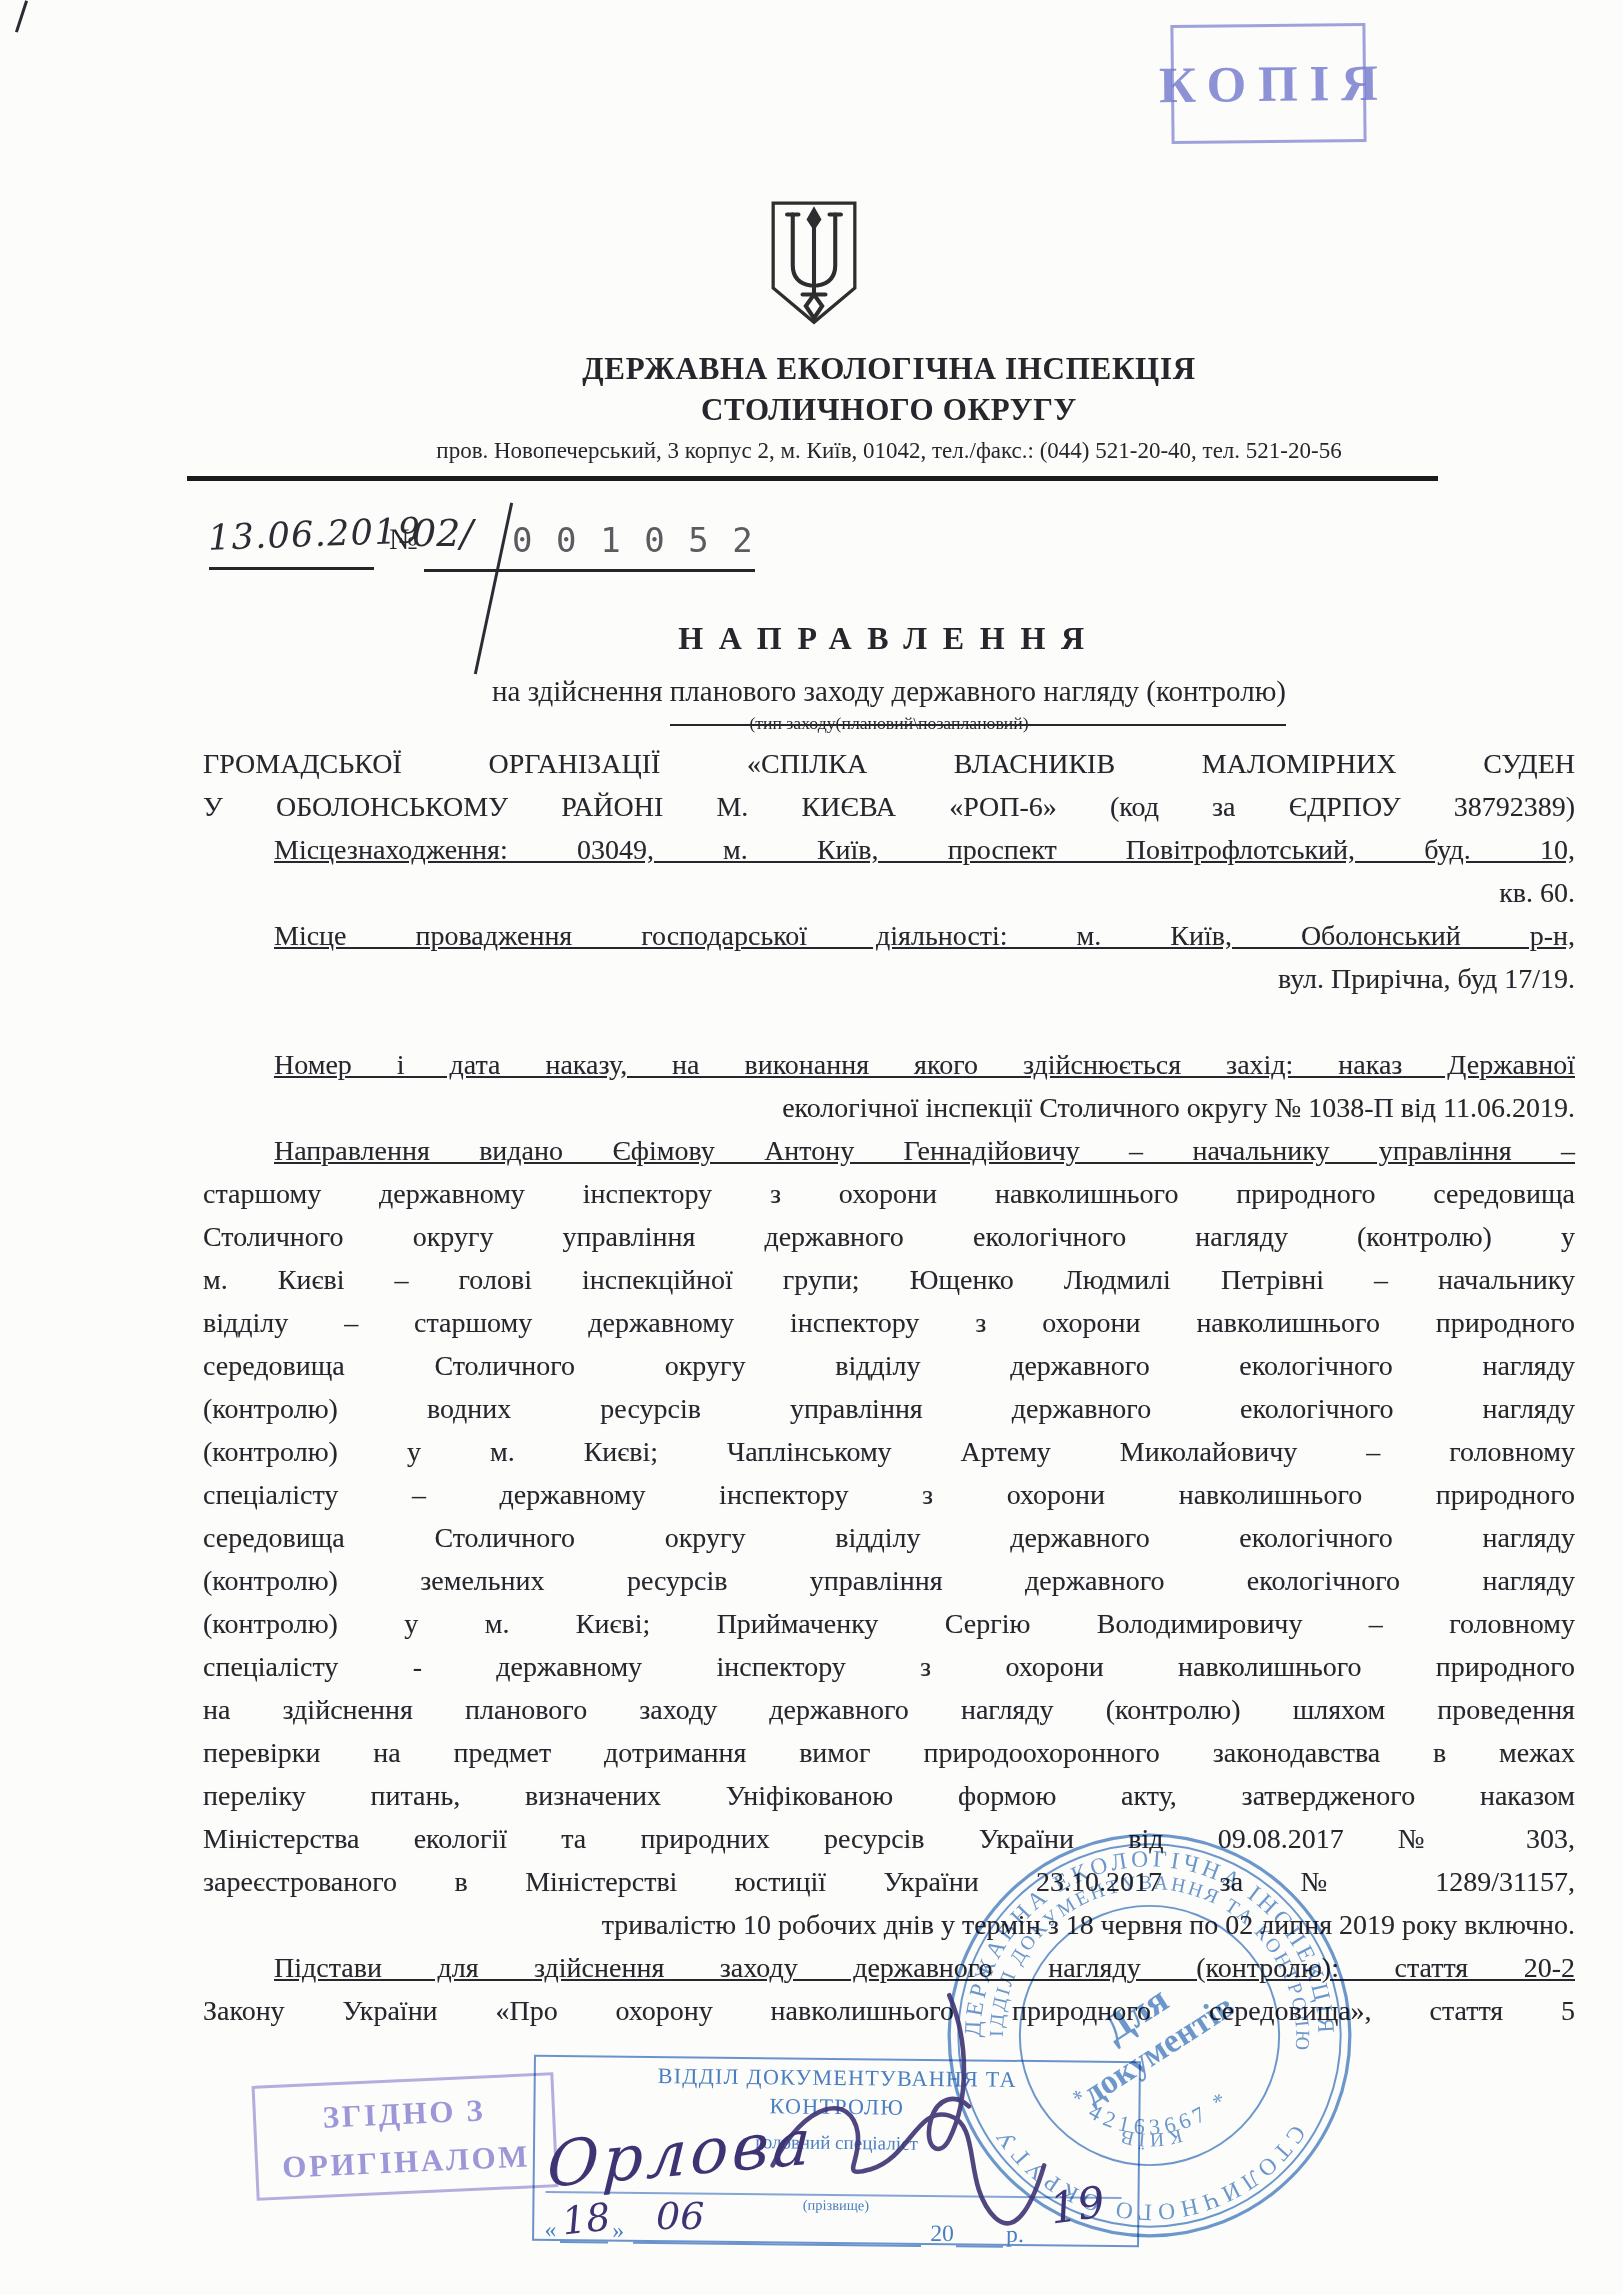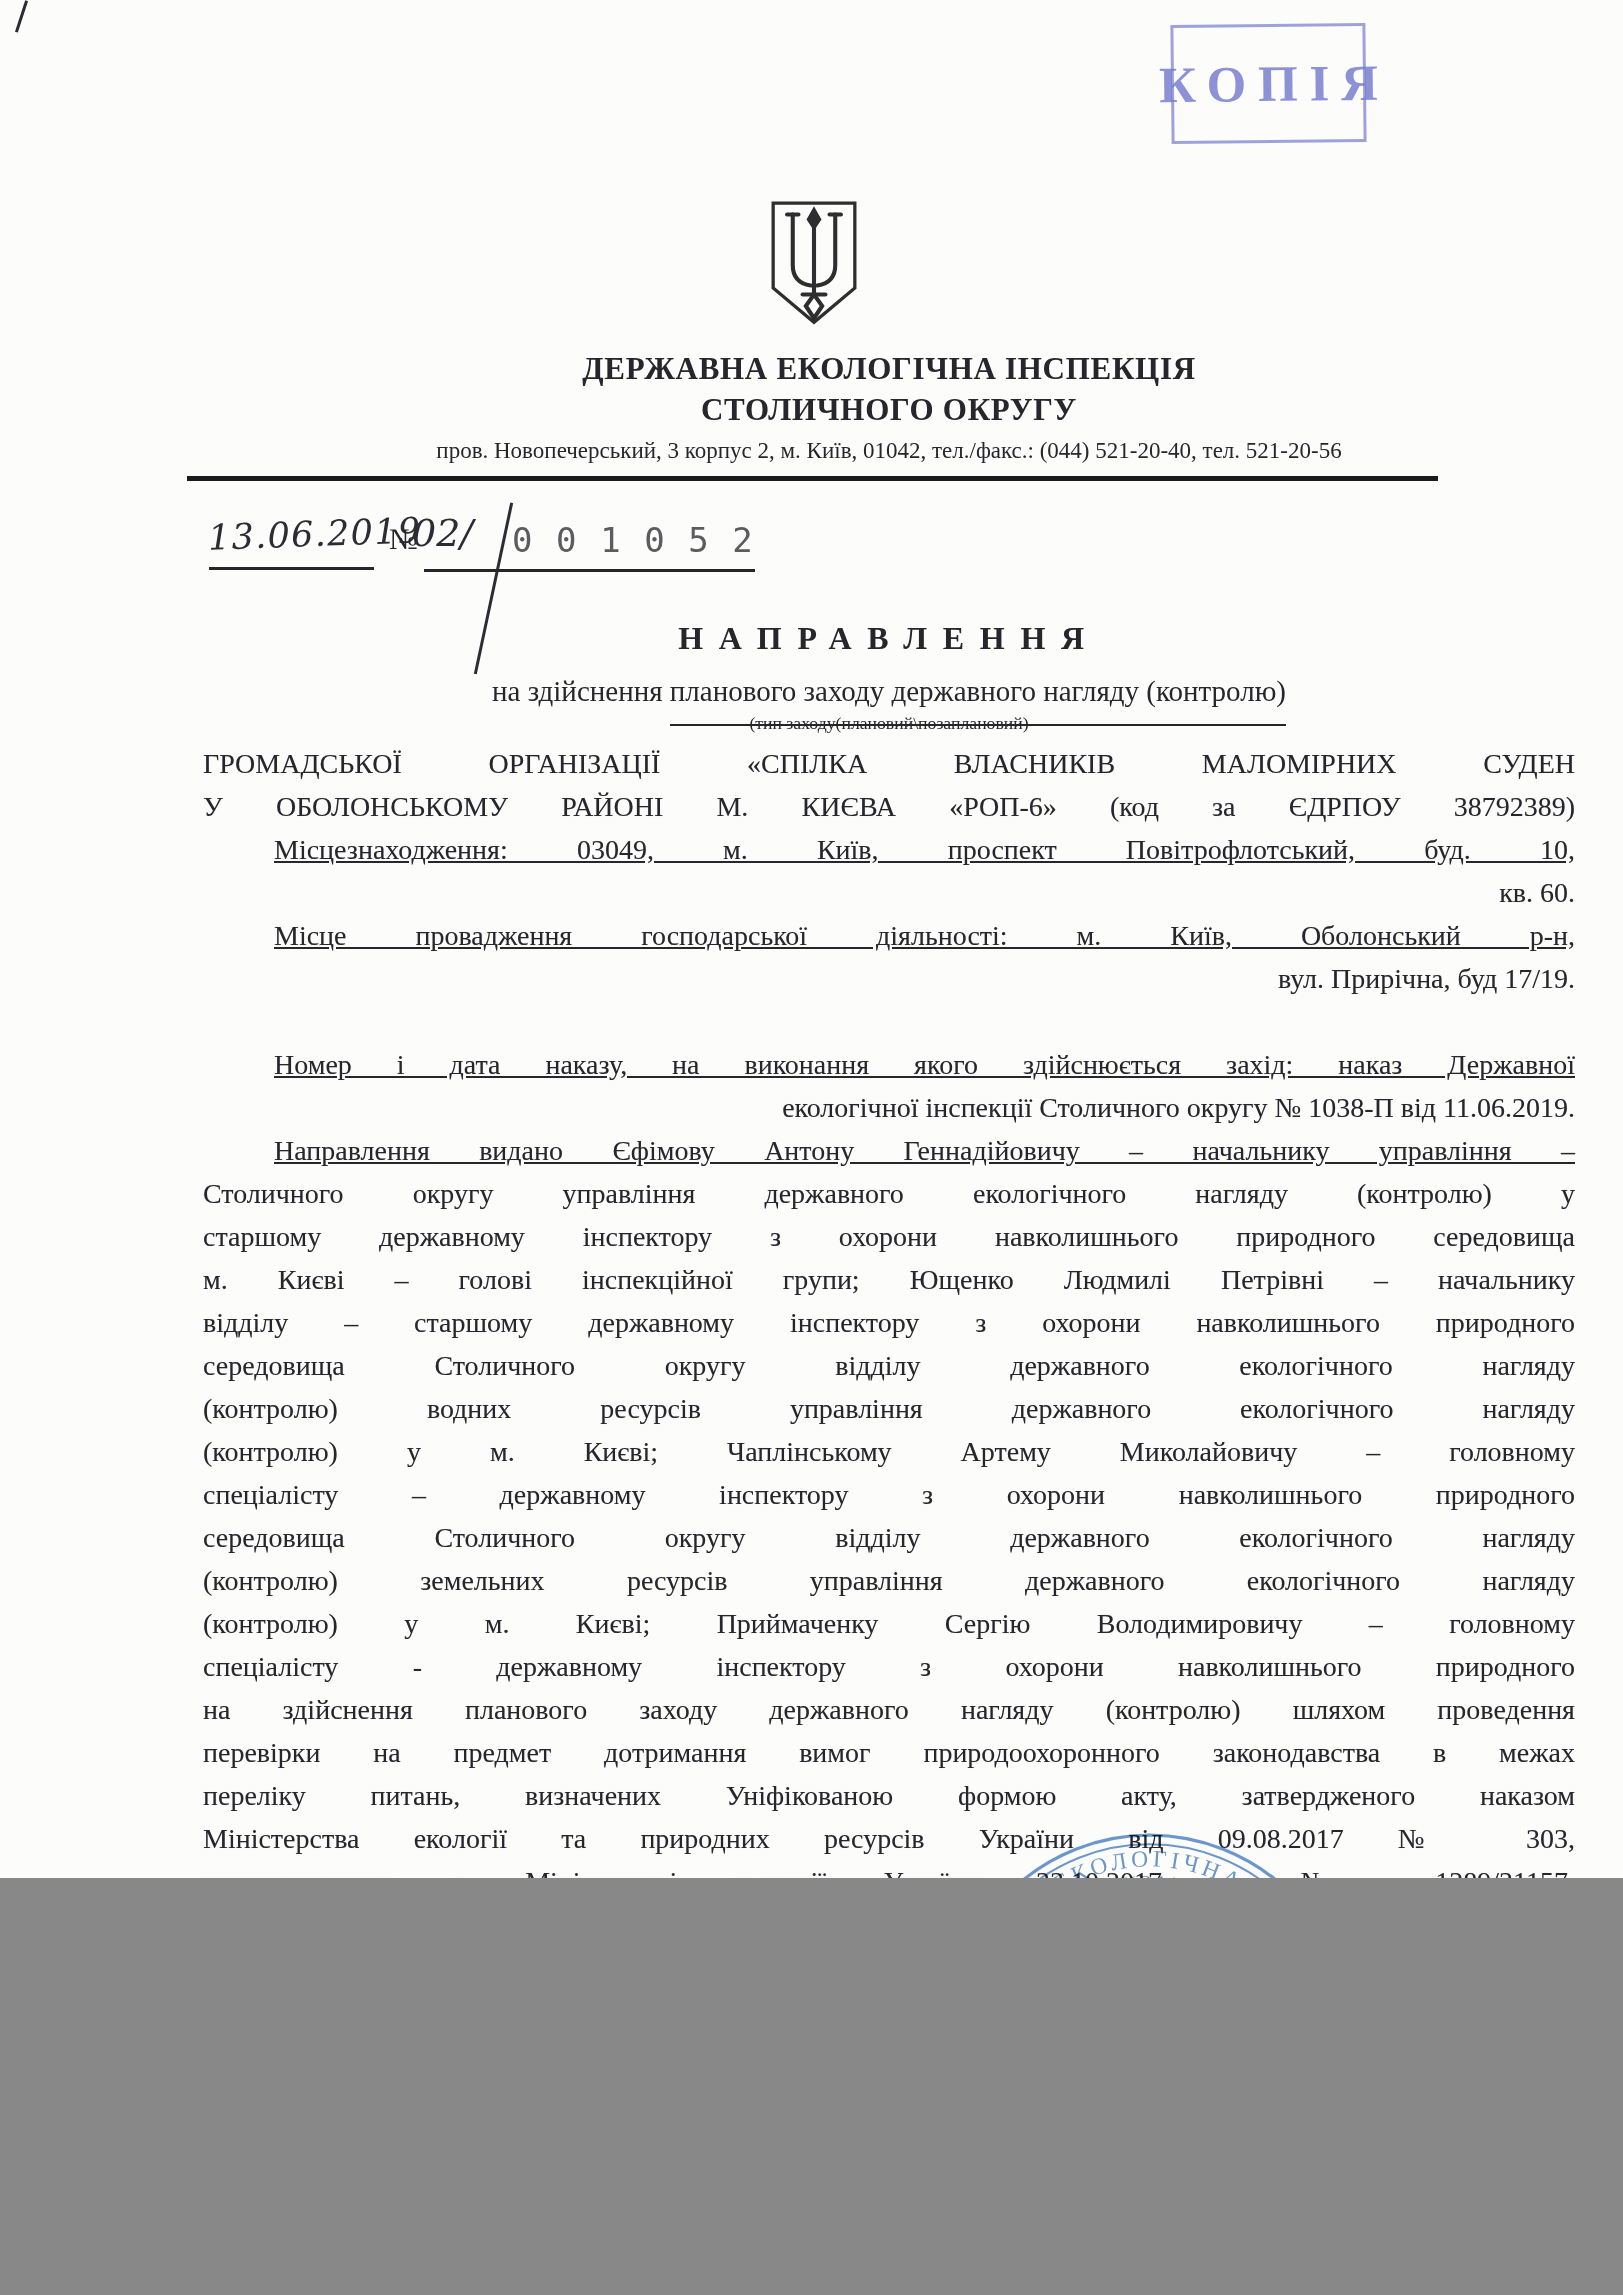--- a/index.html
+++ b/index.html
@@ -1,18 +1,18 @@
 <!DOCTYPE html>
 <html style="font-size:10.5px"><head>
 <meta charset="utf-8">
 <style>
   html,body{margin:0;padding:0;background:#888;}
   .page{
     position:relative;
-    width:1623px;height:1878px;
+    width:1623px;height:2295px;
     background:#fcfcfa;
     font-family:"Liberation Serif","DejaVu Serif",serif;
     color:#26262c;
     overflow:hidden;
   }
   .abs{position:absolute;}
   .ctr{left:203px;width:1372px;text-align:center;}
 
   
   .pen-tick{left:19.6px;top:0;width:3.3px;height:33px;background:#2b2b31;transform:rotate(18deg);}
@@ -159,22 +159,22 @@
       <div class="ln just">ГРОМАДСЬКОЇ ОРГАНІЗАЦІЇ «СПІЛКА ВЛАСНИКІВ МАЛОМІРНИХ СУДЕН</div>
       <div class="ln just">У ОБОЛОНСЬКОМУ РАЙОНІ М. КИЄВА «РОП-6» (код за ЄДРПОУ 38792389)</div>
       <div class="ln ind just">Місцезнаходження: 03049, м. Київ, проспект Повітрофлотський, буд. 10,</div>
       <div class="ln">кв. 60.</div>
       <div class="ln ind just">Місце провадження господарської діяльності: м. Київ, Оболонський р-н,</div>
       <div class="ln">вул. Прирічна, буд 17/19.</div>
       <div class="ln gap"></div>
       <div class="ln ind just">Номер і дата наказу, на виконання якого здійснюється захід: наказ Державної</div>
       <div class="ln">екологічної інспекції Столичного округу № 1038-П від 11.06.2019.</div>
       <div class="ln ind just">Направлення видано Єфімову Антону Геннадійовичу – начальнику управління –</div>
+      <div class="ln just">старшому державному інспектору з охорони навколишнього природного середовища</div>
       <div class="ln just">Столичного округу управління державного екологічного нагляду (контролю) у</div>
-      <div class="ln just">старшому державному інспектору з охорони навколишнього природного середовища</div>
       <div class="ln just">м. Києві – голові інспекційної групи; Ющенко Людмилі Петрівні – начальнику</div>
       <div class="ln just">відділу – старшому державному інспектору з охорони навколишнього природного</div>
       <div class="ln just">середовища Столичного округу відділу державного екологічного нагляду</div>
       <div class="ln just">(контролю) водних ресурсів управління державного екологічного нагляду</div>
       <div class="ln just">(контролю) у м. Києві; Чаплінському Артему Миколайовичу – головному</div>
       <div class="ln just">спеціалісту – державному інспектору з охорони навколишнього природного</div>
       <div class="ln just">середовища Столичного округу відділу державного екологічного нагляду</div>
       <div class="ln just">(контролю) земельних ресурсів управління державного екологічного нагляду</div>
       <div class="ln just">(контролю) у м. Києві; Приймаченку Сергію Володимировичу – головному</div>
       <div class="ln just">спеціалісту  - державному інспектору з охорони навколишнього природного</div>

